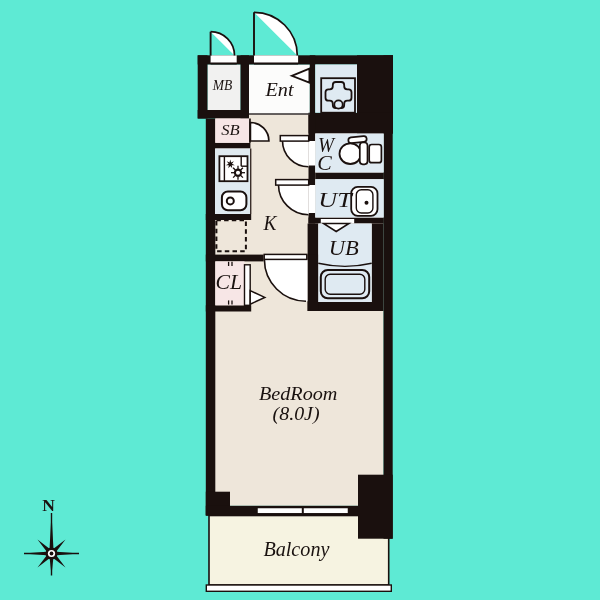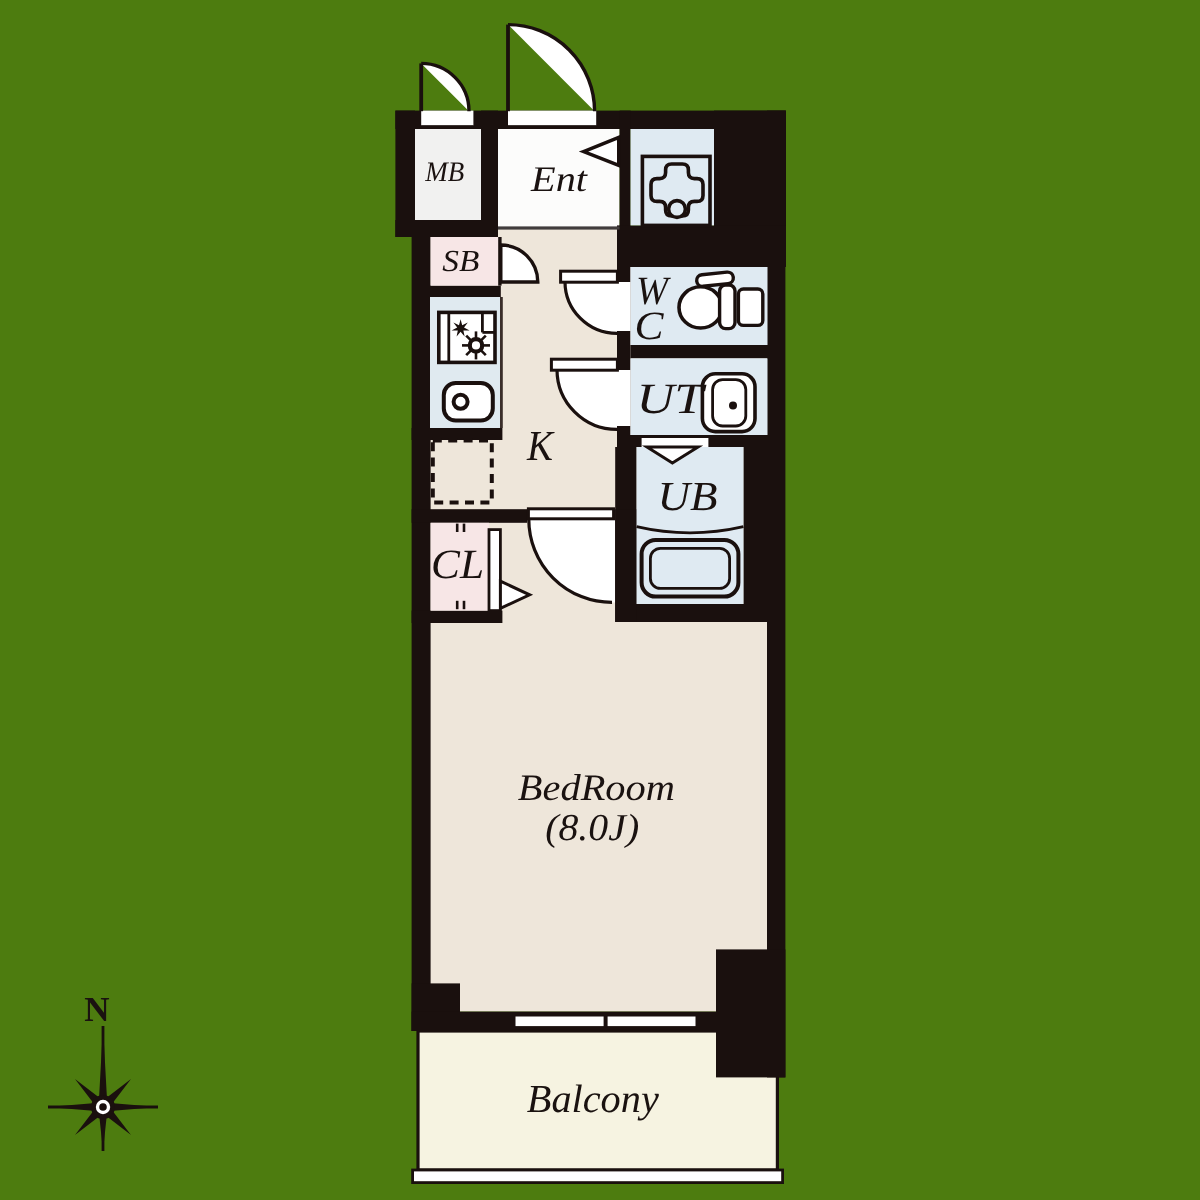--- a/index.html
+++ b/index.html
@@ -1,16 +1,16 @@
 <!DOCTYPE html>
 <html><head>
 <meta charset="utf-8">
 <style>
   html,body{margin:0;padding:0;background:#ffffff;}
-  #page{position:relative;width:600px;height:600px;background:#4d7c0f;overflow:hidden;text-align:center;}
+  #page{position:relative;width:600px;height:600px;background:#5eead4;overflow:hidden;text-align:center;}
   svg{display:block;}
   text{font-family:"Liberation Serif", serif;font-style:italic;fill:#1a1210;}
 </style>
 </head>
 <body>
 <div id="page">
 <svg width="600" height="600" viewBox="0 0 600 600">
 
   <rect x="215" y="113.5" width="168.5" height="392.3" fill="#eee6da"></rect>
 

